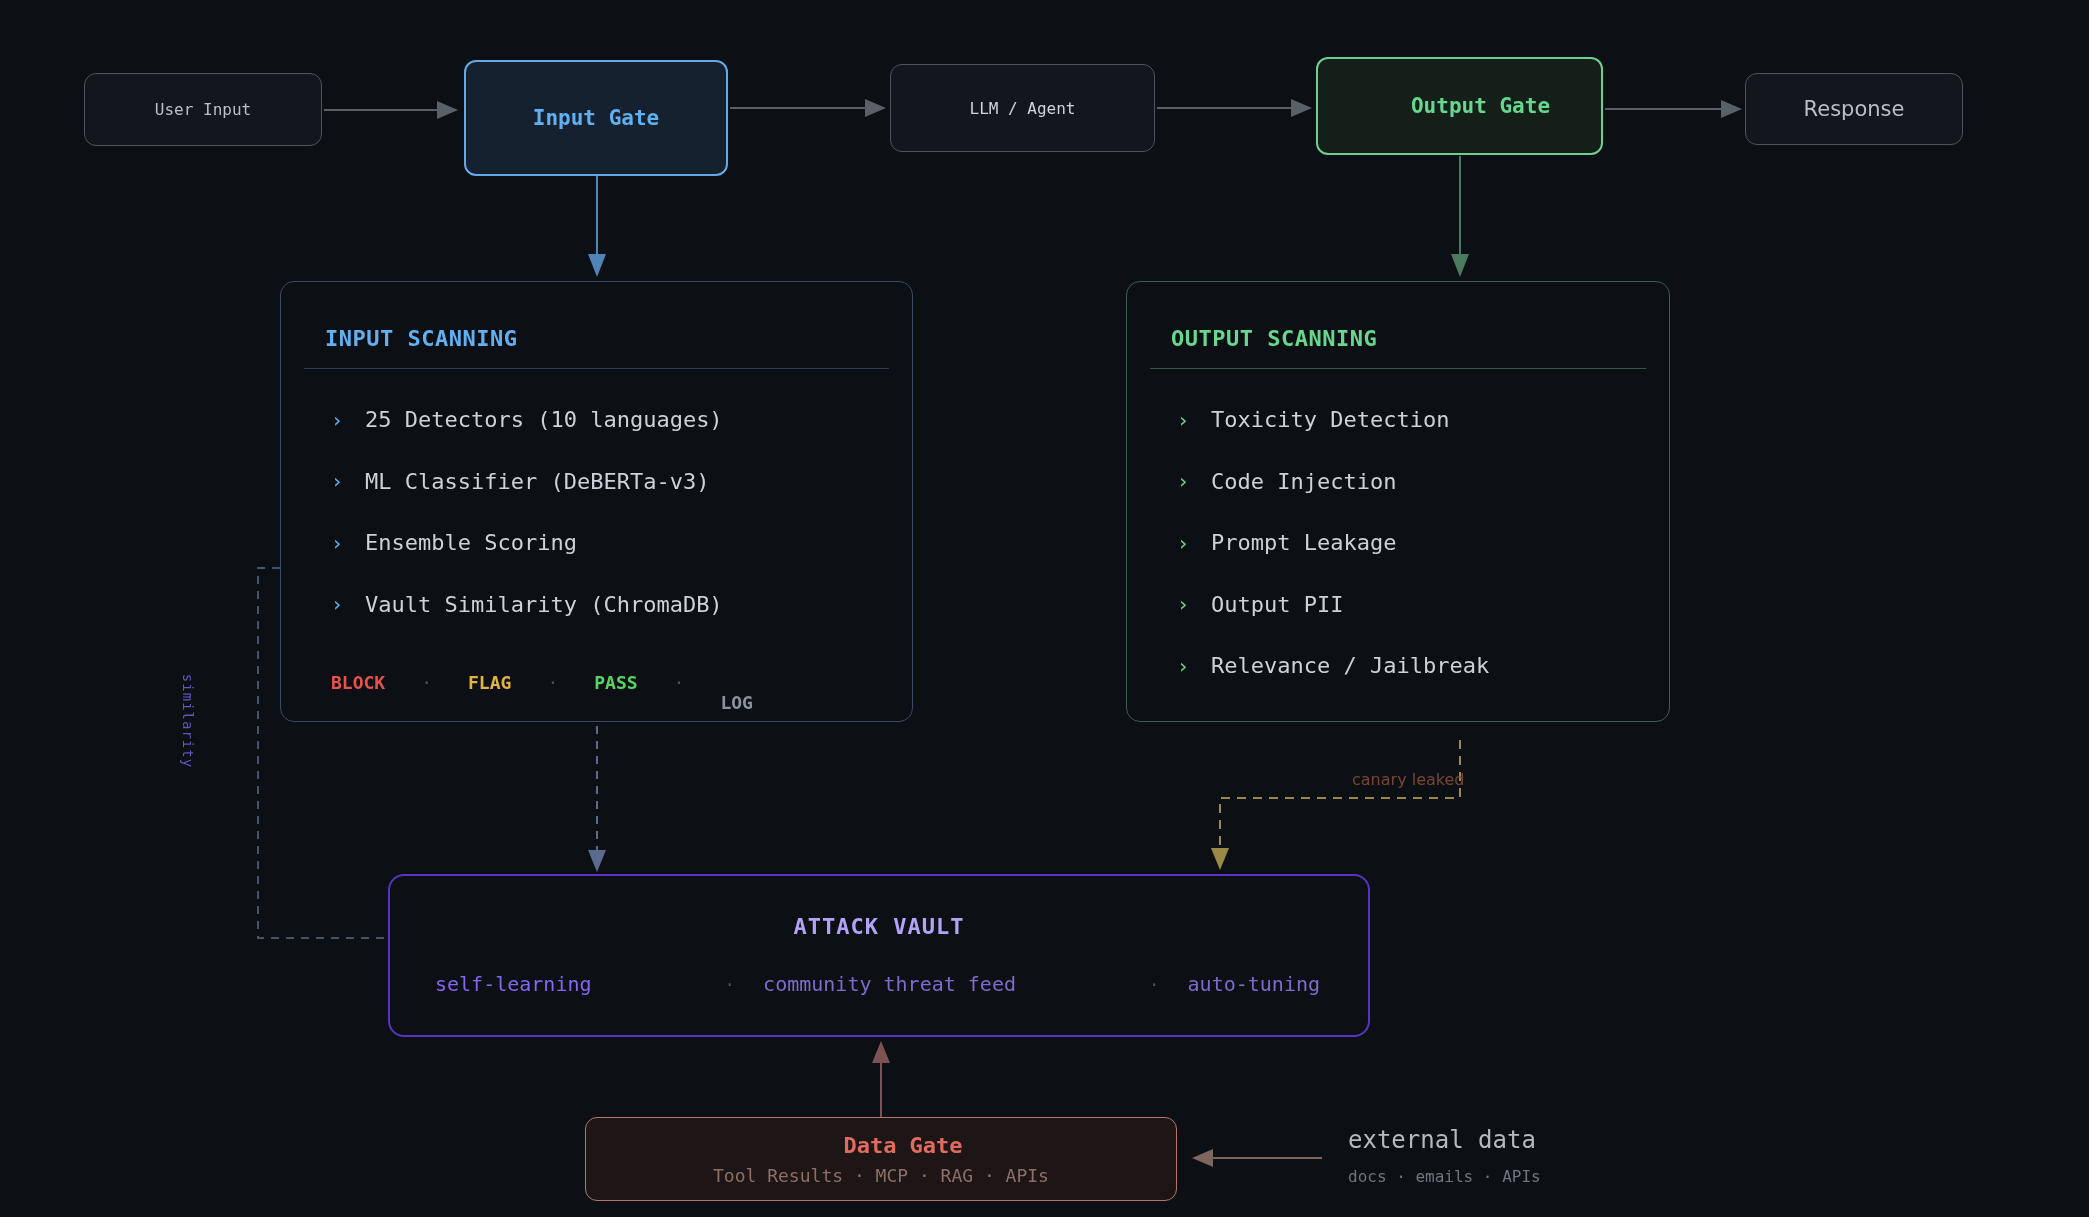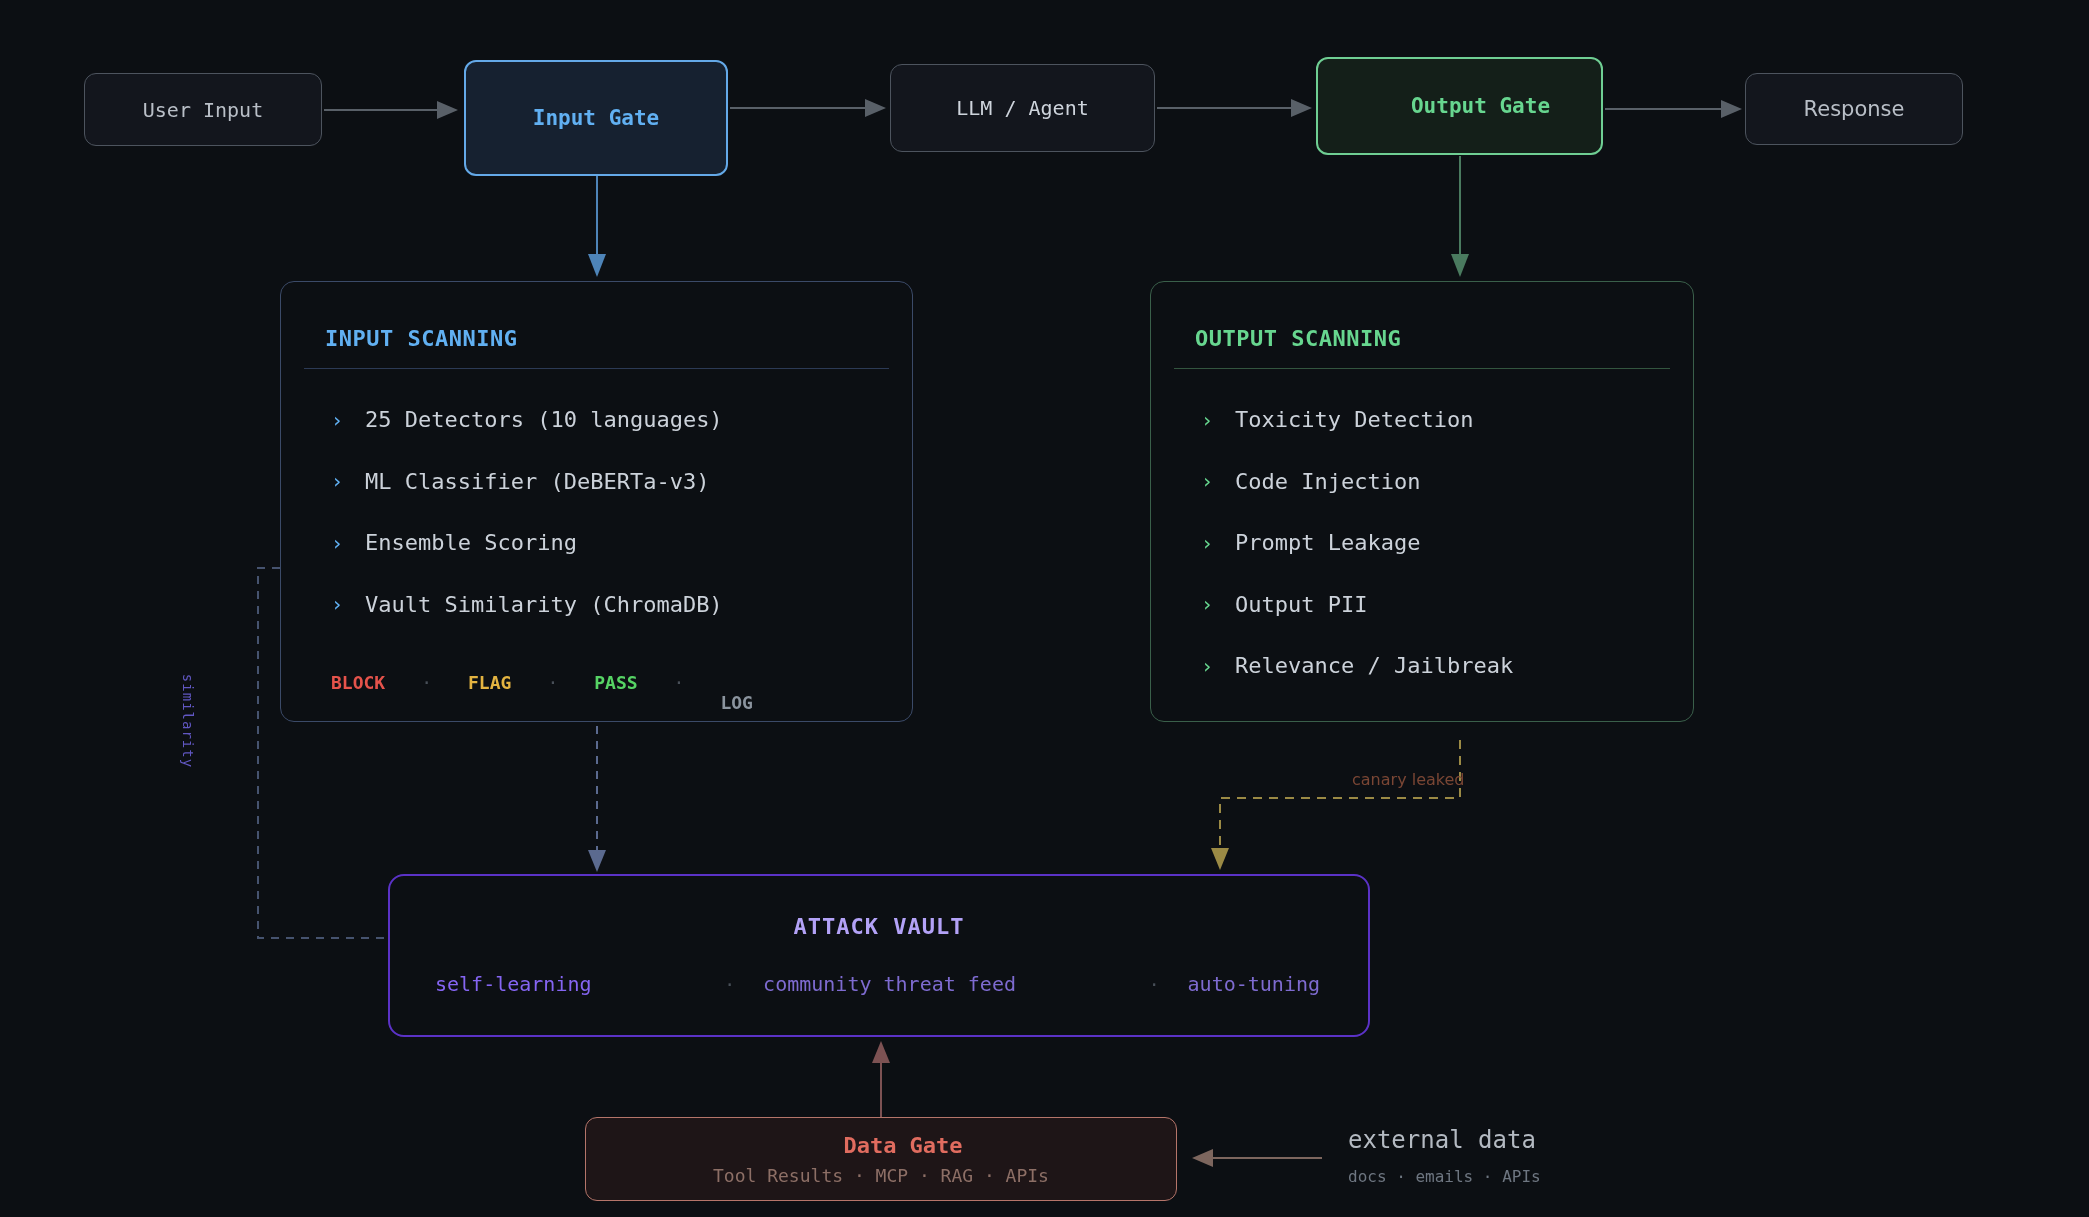--- a/index.html
+++ b/index.html
@@ -9,21 +9,21 @@
   .canvas{
     position:relative;width:2089px;height:1217px;background:var(--bg);
     font-family:"DejaVu Sans Mono","Liberation Mono",monospace;
     overflow:hidden;
   }
   svg.edges{position:absolute;left:0;top:0;width:2089px;height:1217px;}
 
   
   .node{
     position:absolute;display:flex;align-items:center;justify-content:center;
-    border-radius:12px;box-sizing:border-box;font-size:20px;
+    border-radius:12px;box-sizing:border-box;font-size:16px;
   }
   .node.plain{border:1.5px solid var(--gray_border);background:var(--panel_bg);color:var(--gray_text);}
   .node.bright{color:var(--bright_text);}
   .node.gate-blue{border:2px solid var(--blue_border);background:var(--gate_blue_bg);color:var(--blue);font-weight:bold;font-size:21px;}
   .node.gate-green{border:2px solid var(--green_border);background:var(--gate_green_bg);color:var(--green);font-weight:bold;font-size:21px;}
   .node.sans{font-family:"DejaVu Sans","Liberation Sans",sans-serif;font-size:21px;}
 
   
   .panel{position:absolute;box-sizing:border-box;border-radius:14px;}
   .panel.blue{border:1.5px solid var(--navy_border);}
@@ -157,21 +157,21 @@
       <span class="v-block">BLOCK</span>
       <span class="dot">·</span>
       <span class="v-flag">FLAG</span>
       <span class="dot">·</span>
       <span class="v-pass">PASS</span>
       <span class="dot">·</span>
       <span class="v-log">LOG</span>
     </div>
   </div>
 
-  <div class="panel green" style="left:1150px;top:281px;width:544px;height:441px;">
+  <div class="panel green" style="left:1126px;top:281px;width:544px;height:441px;">
     <div class="panel-title">OUTPUT SCANNING</div>
     <div class="panel-divider"></div>
     <ul class="panel-items">
       <li>
         <span class="chev">›</span>
         <span>Toxicity Detection</span>
       </li>
       <li>
         <span class="chev">›</span>
         <span>Code Injection</span>

